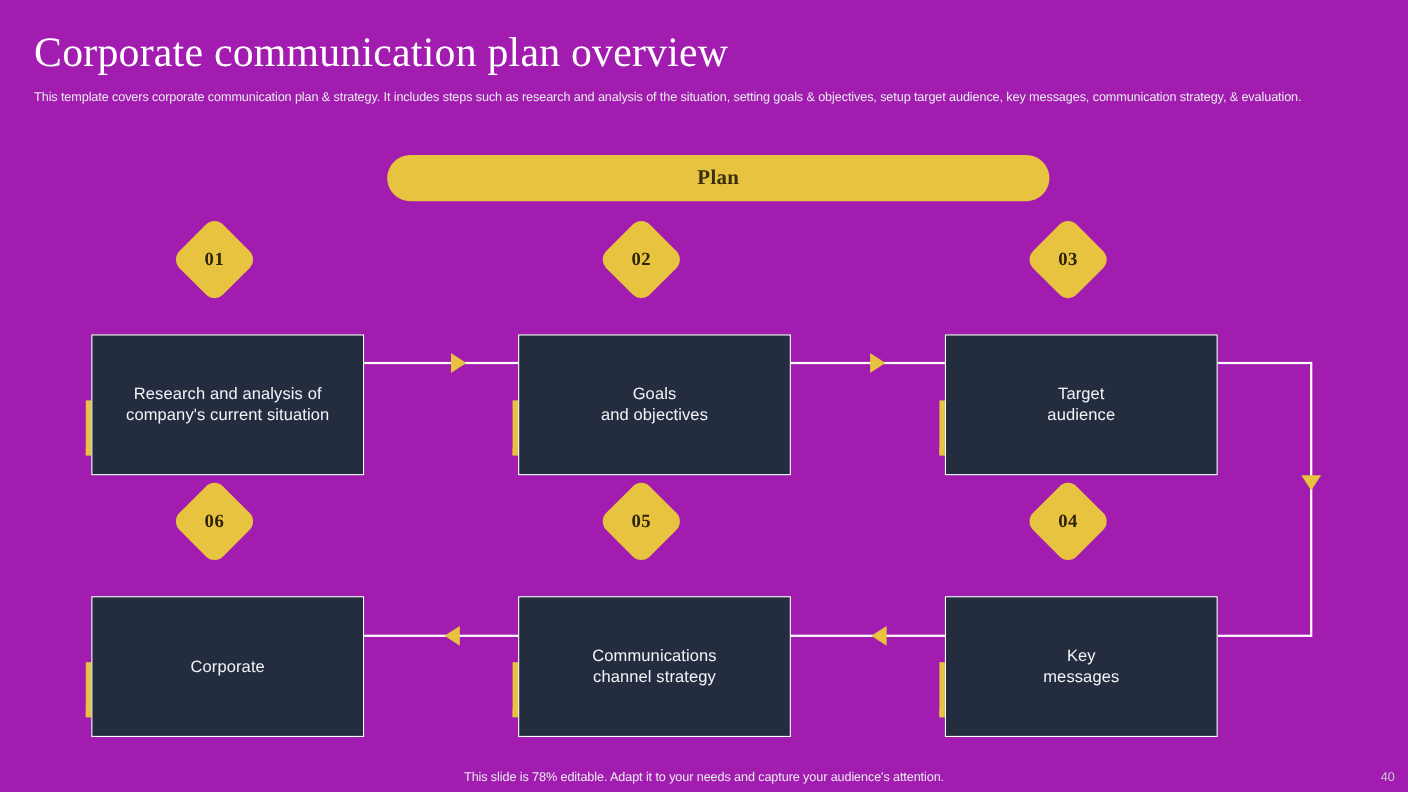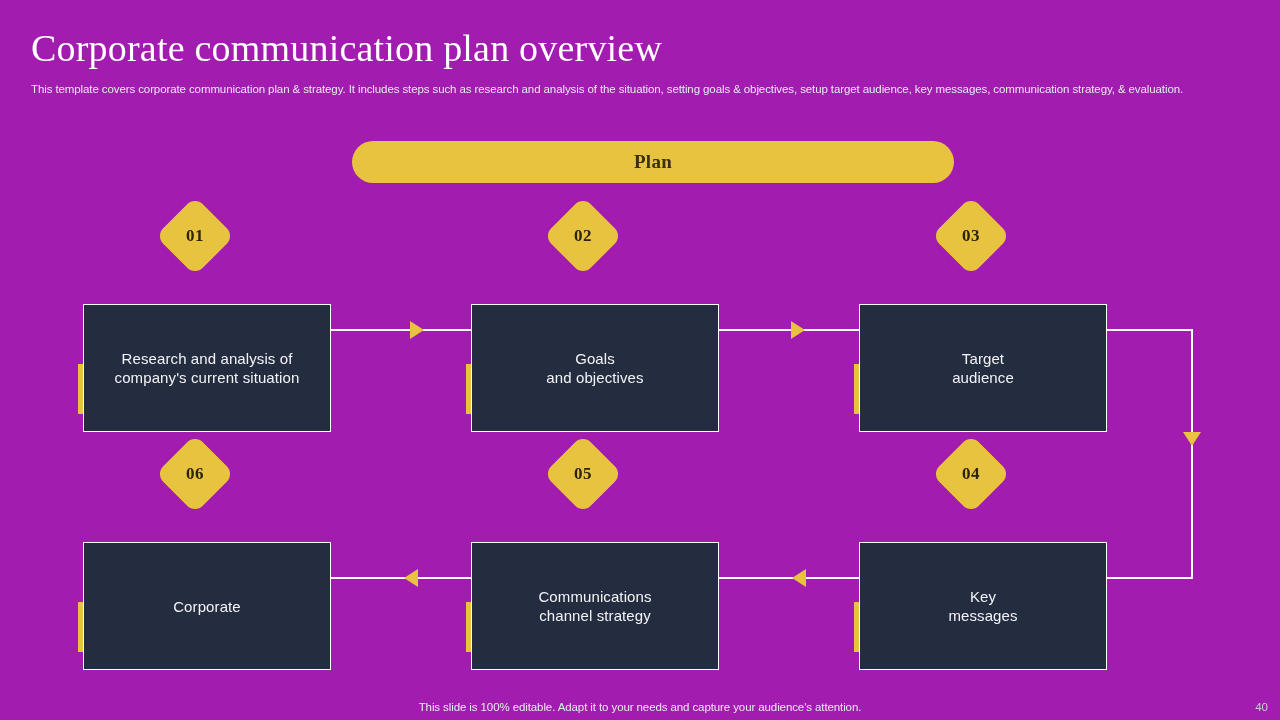--- a/index.html
+++ b/index.html
@@ -256,16 +256,16 @@
   <div class="step" style="left:83px; top:514px;">
     <div class="accent"></div>
     <div class="card">
       <span class="card-text">Corporate</span>
     </div>
     <div class="badge">
       <span class="badge-num">06</span>
     </div>
   </div>
 
-  <div id="footer-note">This slide is 100% editable. Adapt it to your needs and capture your audience's attention.</div>
+  <div id="footer-note">This slide is 78% editable. Adapt it to your needs and capture your audience's attention.</div>
   <div id="page-number">40</div>
 
 </div>
 
 </body></html>

